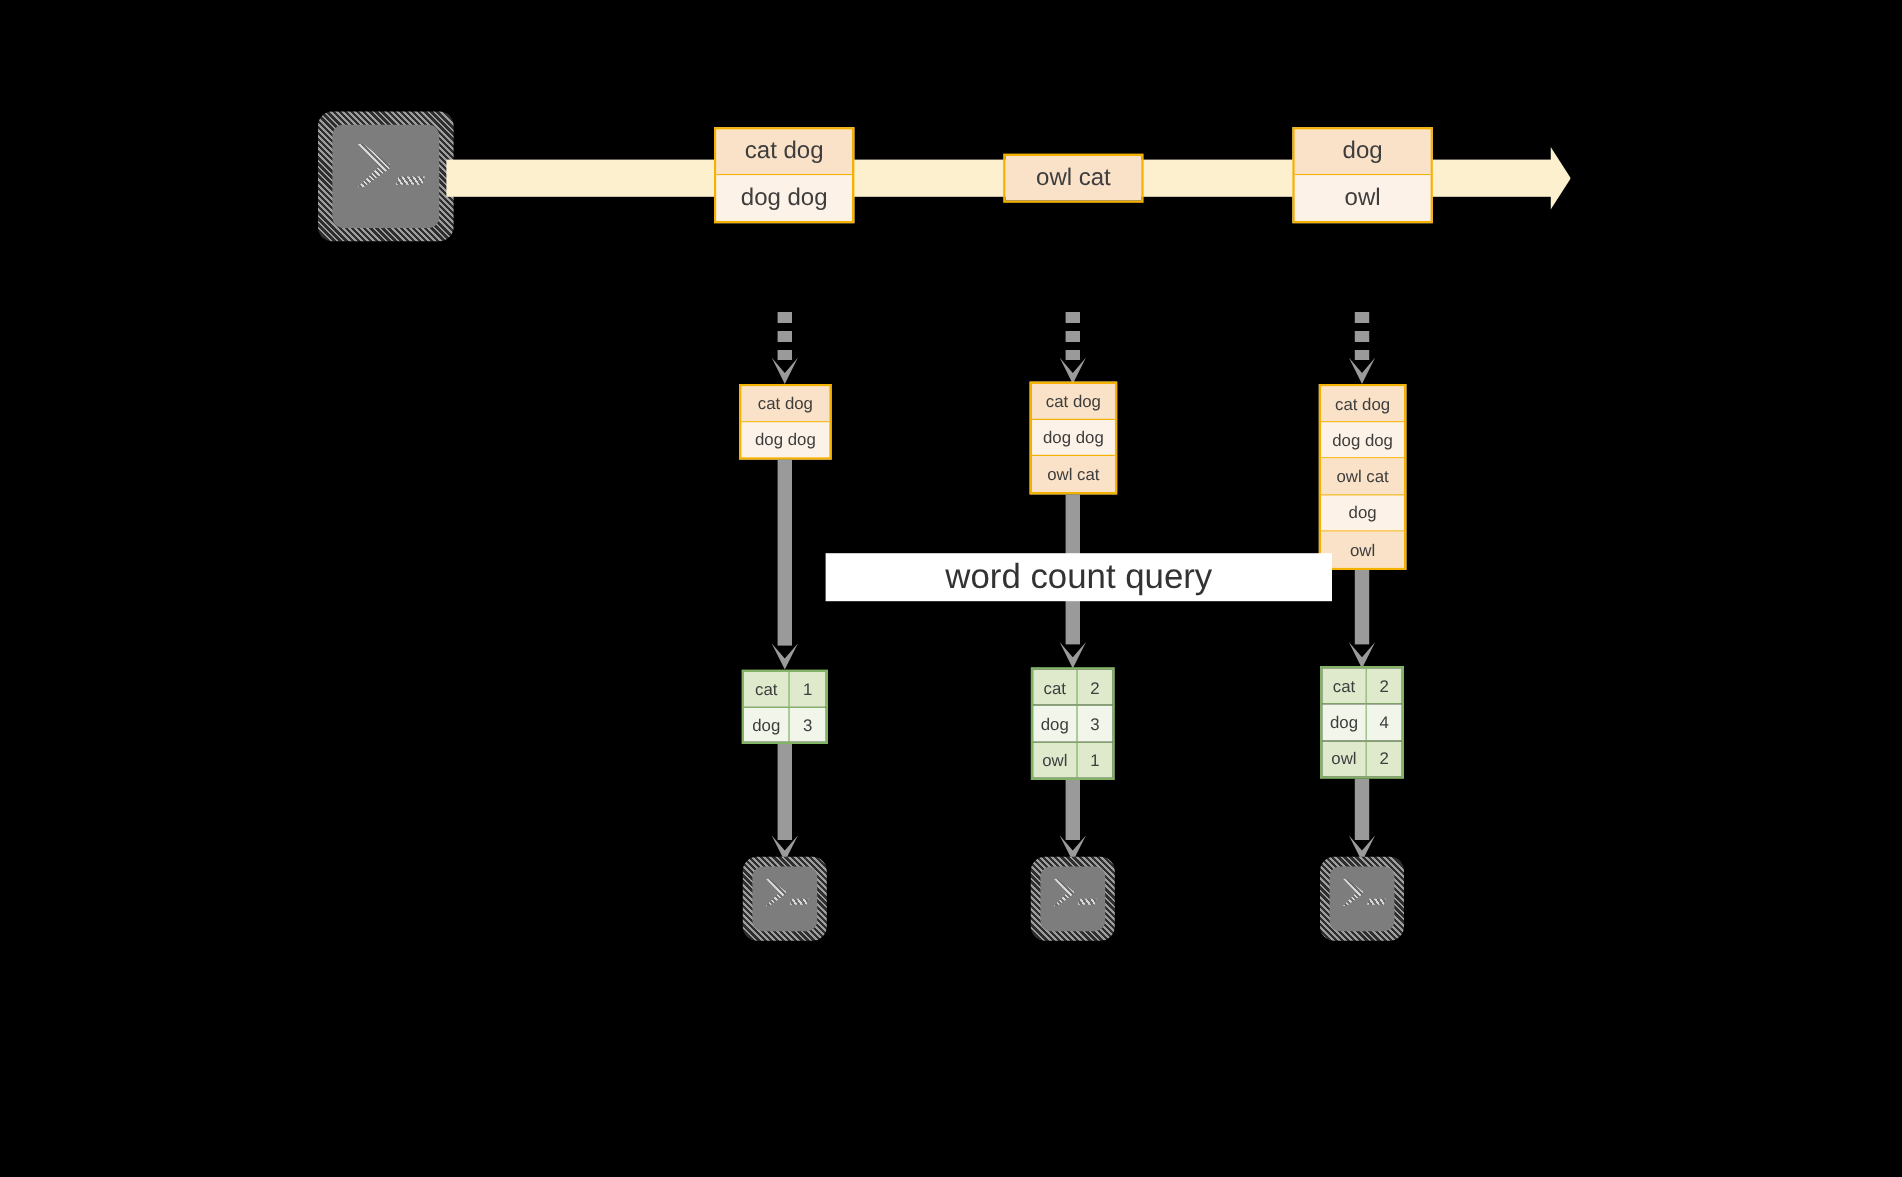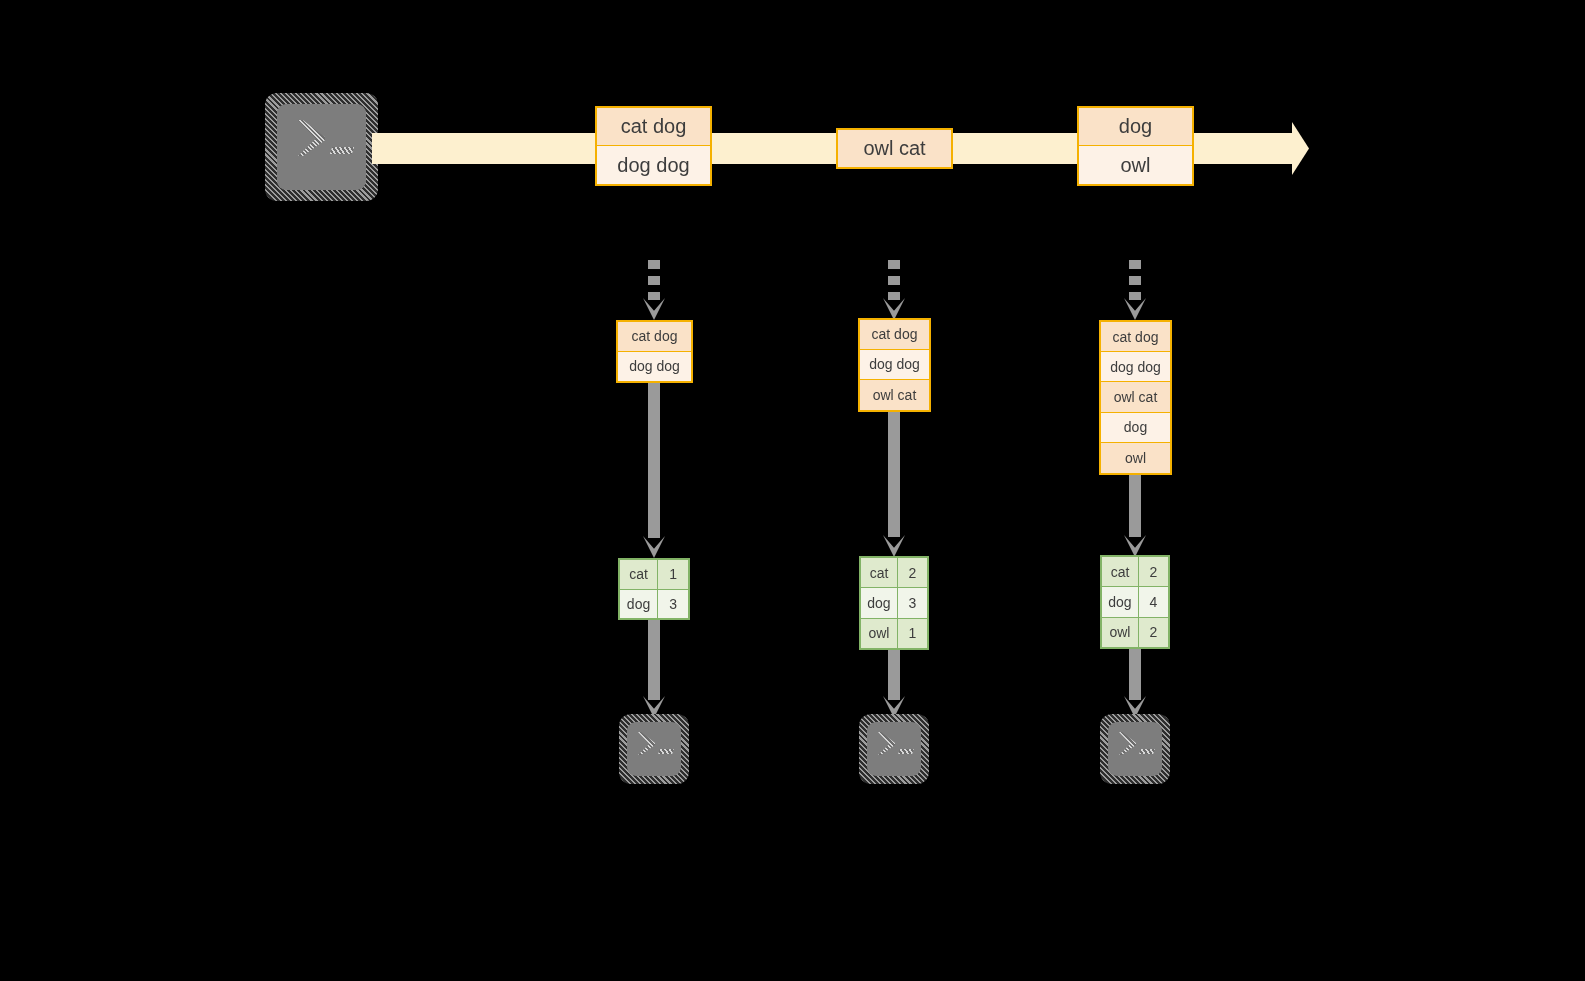--- a/index.html
+++ b/index.html
@@ -261,14 +261,15 @@
     <div class="head" style="top:47px;"></div>
   </div>
 
   <div class="terminal" style="left:1100px;top:714px;width:70px;height:70px;">
     <div class="hatch"></div>
     <div class="face" style="left:8px;top:8px;right:8px;bottom:8px;"></div>
     <div class="chev" style="left:19px;top:18px;width:17px;height:23px;"></div>
     <div class="und" style="left:40px;top:35px;width:14px;height:5px;transform:skewX(-18deg);"></div>
   </div>
 
+  <div id="query-label" style="left:688px;top:461px;width:422px;height:40px;font-size:29px;">word count query</div>
 
 </div>
 
 </body></html>

